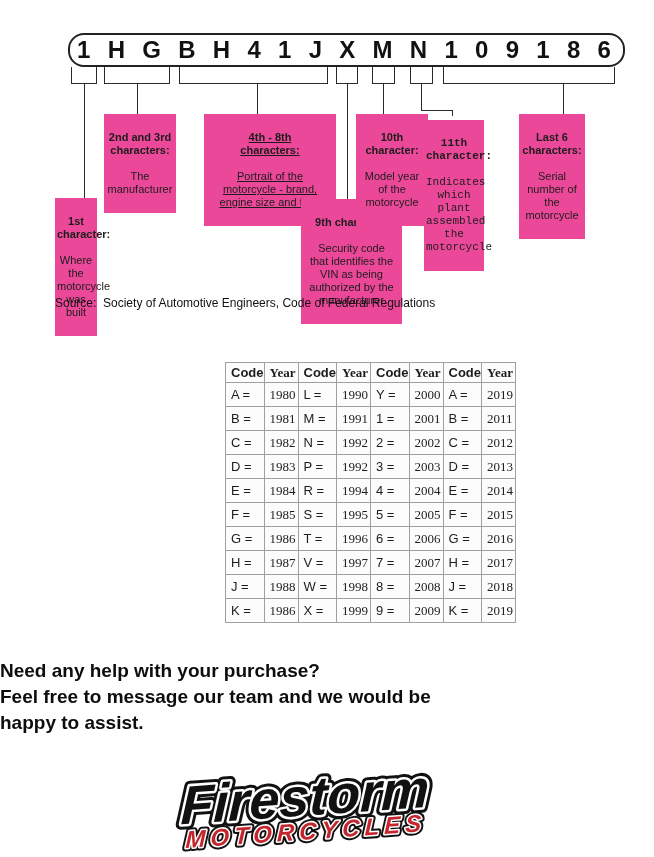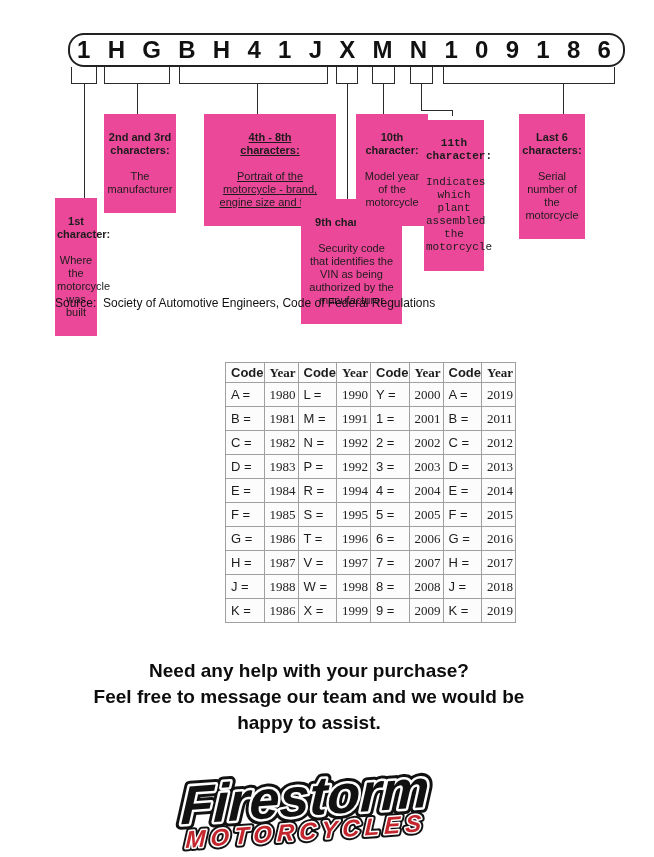--- a/index.html
+++ b/index.html
@@ -61,21 +61,21 @@
   .year-table th,.year-table td{
     border:1px solid #a0a0a0;background:#fcfcfc;box-sizing:border-box;
     text-align:left;padding:0 0 0 5px;font-weight:normal;
   }
   .year-table th{font-weight:bold;height:20px;}
   .year-table td{height:24px;}
   .col-code{width:35px;}
   .col-year{width:34px;font-family:Liberation Serif, serif;}
   
   .help-text{
-    position:absolute;left:0;top:658px;width:618px;text-align:center;
+    position:absolute;left:0;top:658px;width:618px;text-align:left;
     font-size:19px;font-weight:bold;line-height:26px;color:#0d0d0d;
     white-space:pre-line;
   }
   
   .logo-wrap{position:absolute;left:147px;top:762px;width:360px;height:95px;}
 </style>
 </head>
 <body>
 
 <div class="page">

